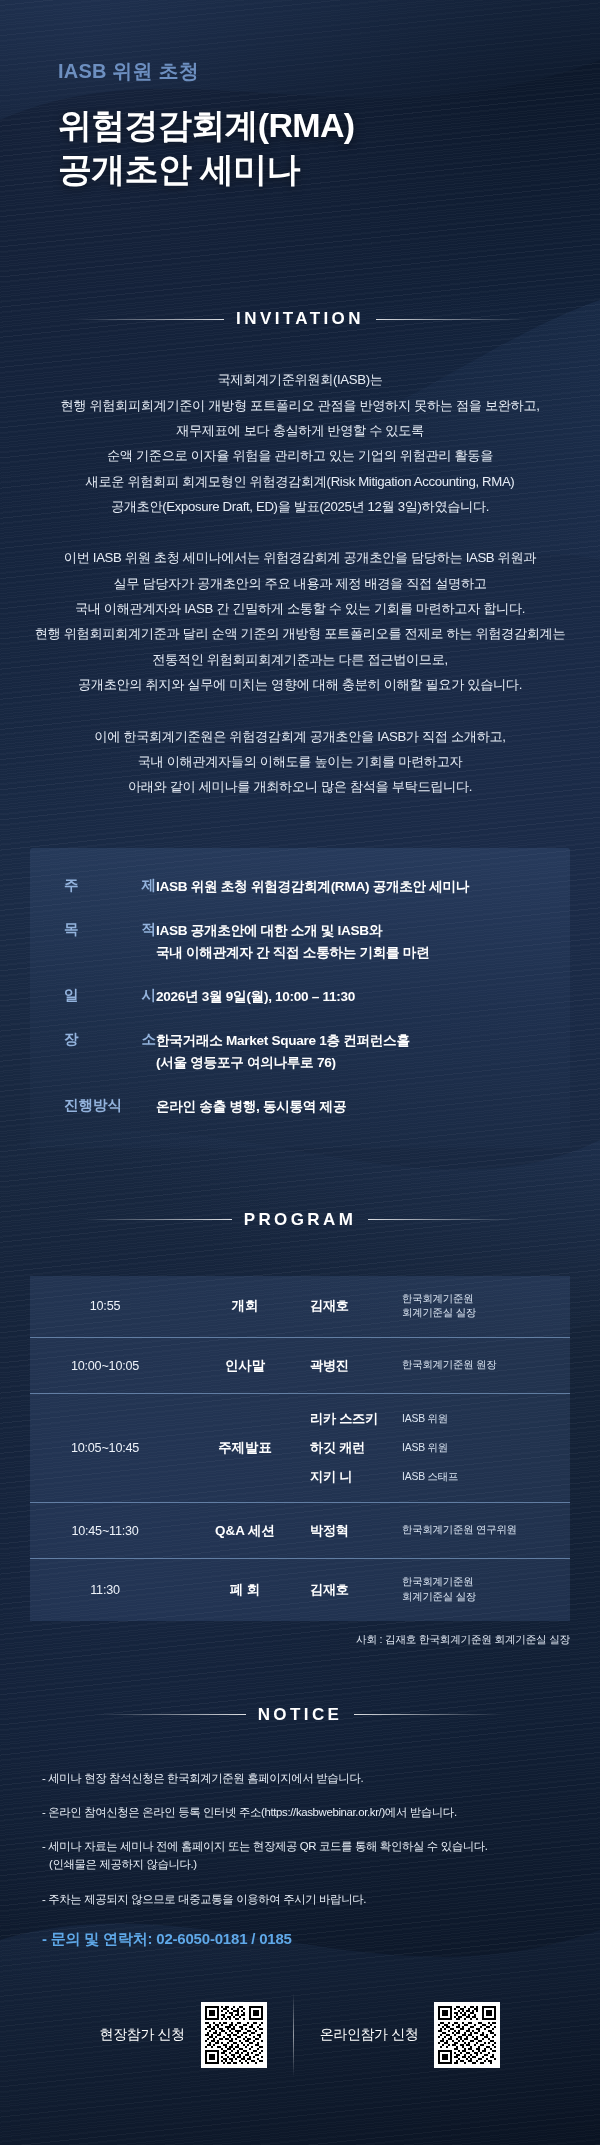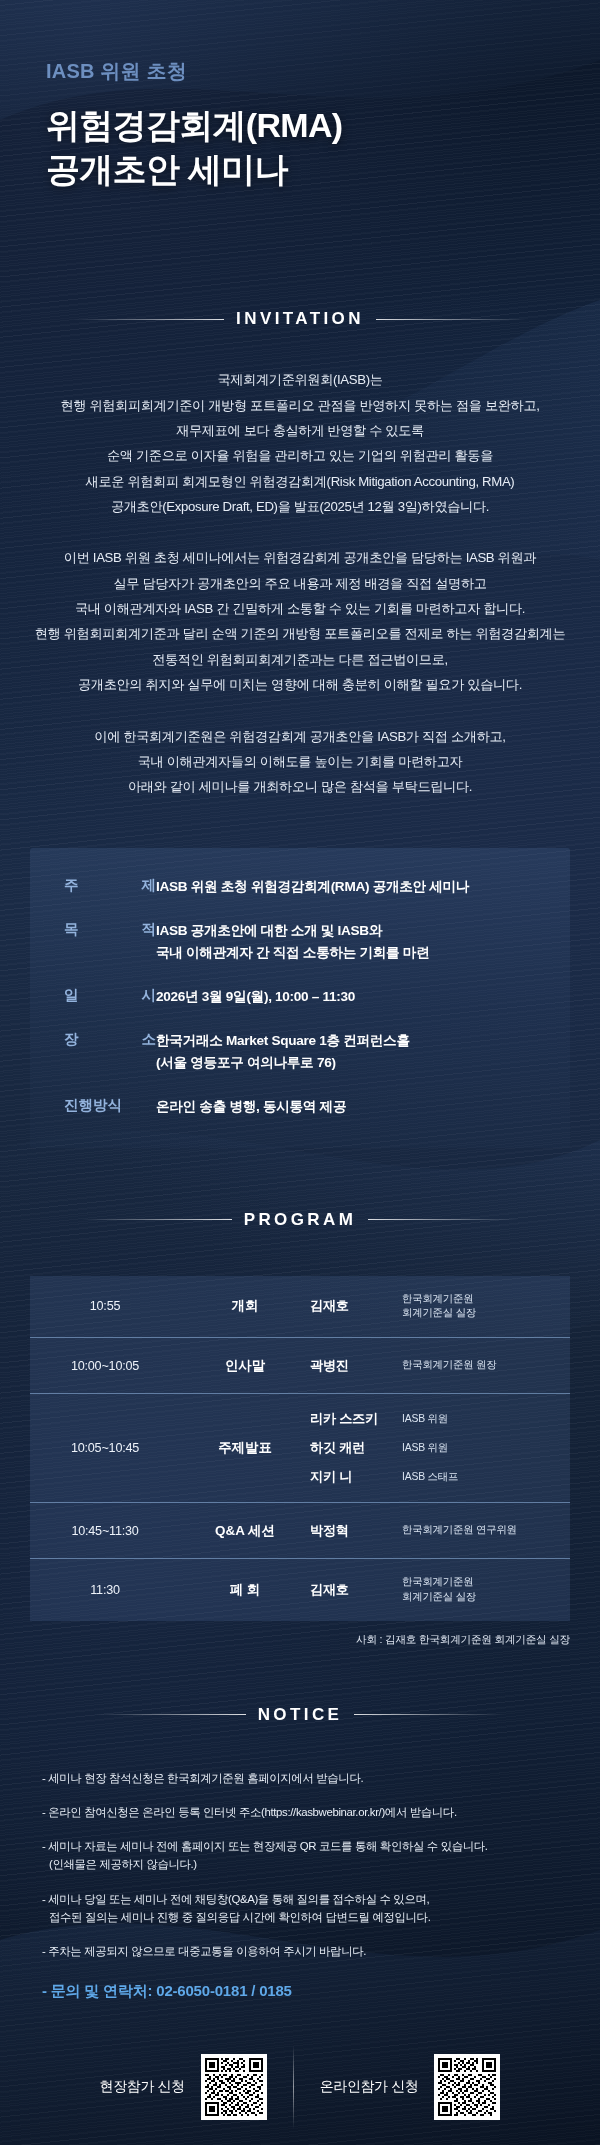--- a/index.html
+++ b/index.html
@@ -42,21 +42,21 @@
       rgba(255,255,255,0.05) 0px,
       rgba(255,255,255,0.05) 1px,
       rgba(255,255,255,0) 1px,
       rgba(255,255,255,0) 6px);
   }
   .swoosh{ position:absolute; z-index:2; pointer-events:none; }
 
   .content{ position:relative; z-index:5; }
 
   
-  .hero{ padding:58px 0 0 46px; }
+  .hero{ padding:58px 0 0 58px; }
   .eyebrow{
     font-size:20px; font-weight:bold; letter-spacing:.2px;
     color:#6d8fc0; margin-bottom:18px;
   }
   .hero-title{
     font-size:34px; font-weight:bold; line-height:1.30;
     letter-spacing:-.7px; color:#ffffff;
     text-shadow:0 2px 10px rgba(0,0,0,.5);
   }
 
@@ -339,21 +339,20 @@
     <div class="sec-head">
       <span class="rule"></span>
       <span class="label">NOTICE</span>
       <span class="rule right"></span>
     </div>
     <div class="notice-wrap">
       <div id="notice-items">
           <div class="notice-item"><span>- 세미나 현장 참석신청은 한국회계기준원 홈페이지에서 받습니다.</span></div>
           <div class="notice-item"><span>- 온라인 참여신청은 온라인 등록 인터넷 주소(https://kasbwebinar.or.kr/)에서 받습니다.</span></div>
           <div class="notice-item"><span>- 세미나 자료는 세미나 전에 홈페이지 또는 현장제공 QR 코드를 통해 확인하실 수 있습니다.</span><span class="sub">(인쇄물은 제공하지 않습니다.)</span></div>
-          <div class="notice-item"><span>- 세미나 당일 또는 세미나 전에 채팅창(Q&amp;A)을 통해 질의를 접수하실 수 있으며,</span><span class="sub">접수된 질의는 세미나 진행 중 질의응답 시간에 확인하여 답변드릴 예정입니다.</span></div>
           <div class="notice-item"><span>- 주차는 제공되지 않으므로 대중교통을 이용하여 주시기 바랍니다.</span></div>
         </div>
       <div class="contact">- 문의 및 연락처: 02-6050-0181 / 0185</div>
     </div>
   </div>
 
   <div class="qr-footer">
     <div class="qr-block">
       <span class="qr-label">현장참가 신청</span>
       <span class="qr-img">

